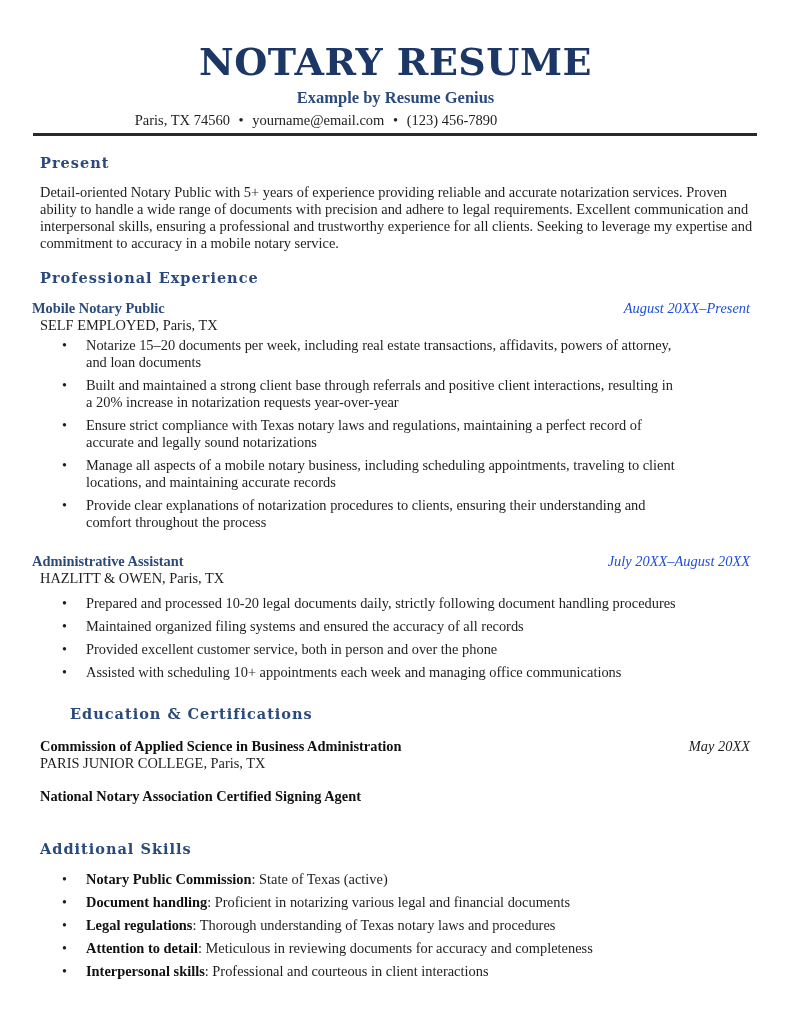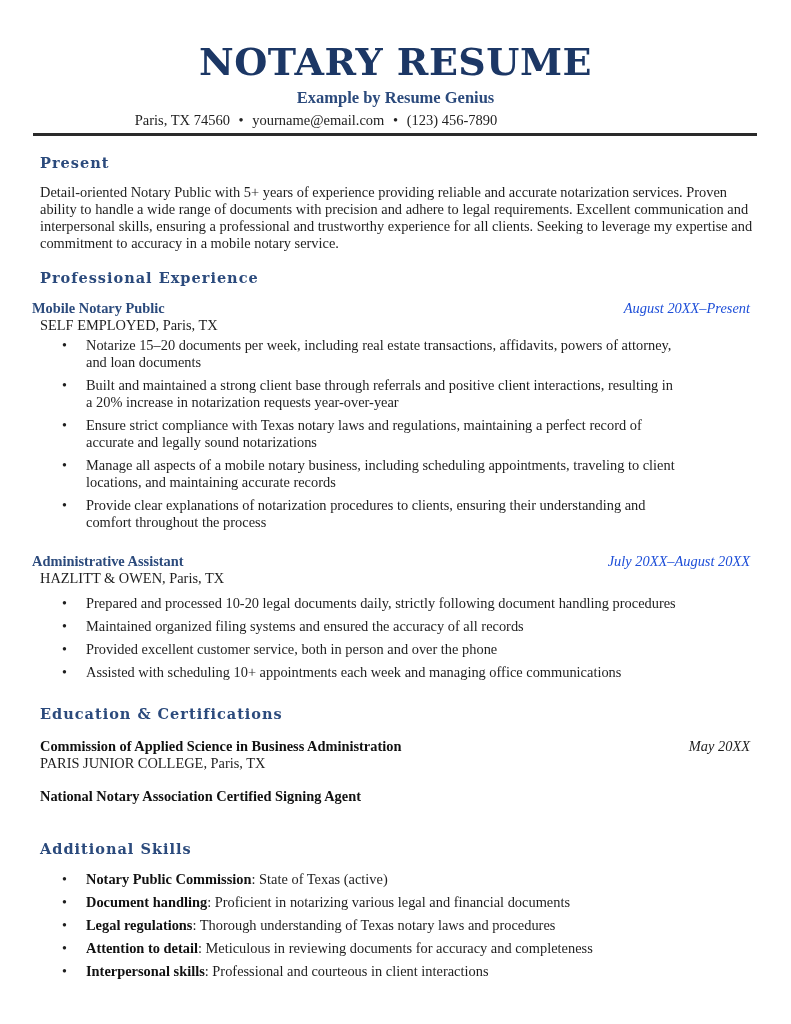--- a/index.html
+++ b/index.html
@@ -124,21 +124,21 @@
   <div class="job-title" style="top:553px;">Administrative Assistant</div>
   <div class="job-date" style="top:553px;">July 20XX–August 20XX</div>
   <div class="job-company" style="top:570px;">HAZLITT &amp; OWEN, Paris, TX</div>
   <ul class="bullets b-gap-s" style="top:595px; width:700px;">
     <li><span class="dot">•</span><span>Prepared and processed 10-20 legal documents daily, strictly following document handling procedures</span></li>
     <li><span class="dot">•</span><span>Maintained organized filing systems and ensured the accuracy of all records</span></li>
     <li><span class="dot">•</span><span>Provided excellent customer service, both in person and over the phone</span></li>
     <li><span class="dot">•</span><span>Assisted with scheduling 10+ appointments each week and managing office communications</span></li>
   </ul>
 
-  <div class="section-title" style="top:705px;">Education &amp; Certifications</div>
+  <div class="section-title" style="top:705px;margin-left:30px;">Education &amp; Certifications</div>
   <div class="edu-degree" style="top:738px;">Commission of Applied Science in Business Administration</div>
   <div class="edu-date" style="top:738px;">May 20XX</div>
   <div class="edu-school" style="top:755px;">PARIS JUNIOR COLLEGE, Paris, TX</div>
   <div class="cert" style="top:788px;">National Notary Association Certified Signing Agent</div>
 
   <div class="section-title" style="top:840px;">Additional Skills</div>
   <ul class="bullets b-gap-s" style="top:871px; width:700px;">
     <li><span class="dot">•</span><span class="skill-name">Notary Public Commission</span><span>: State of Texas (active)</span></li>
     <li><span class="dot">•</span><span class="skill-name">Document handling</span><span>: Proficient in notarizing various legal and financial documents</span></li>
     <li><span class="dot">•</span><span class="skill-name">Legal regulations</span><span>: Thorough understanding of Texas notary laws and procedures</span></li>

